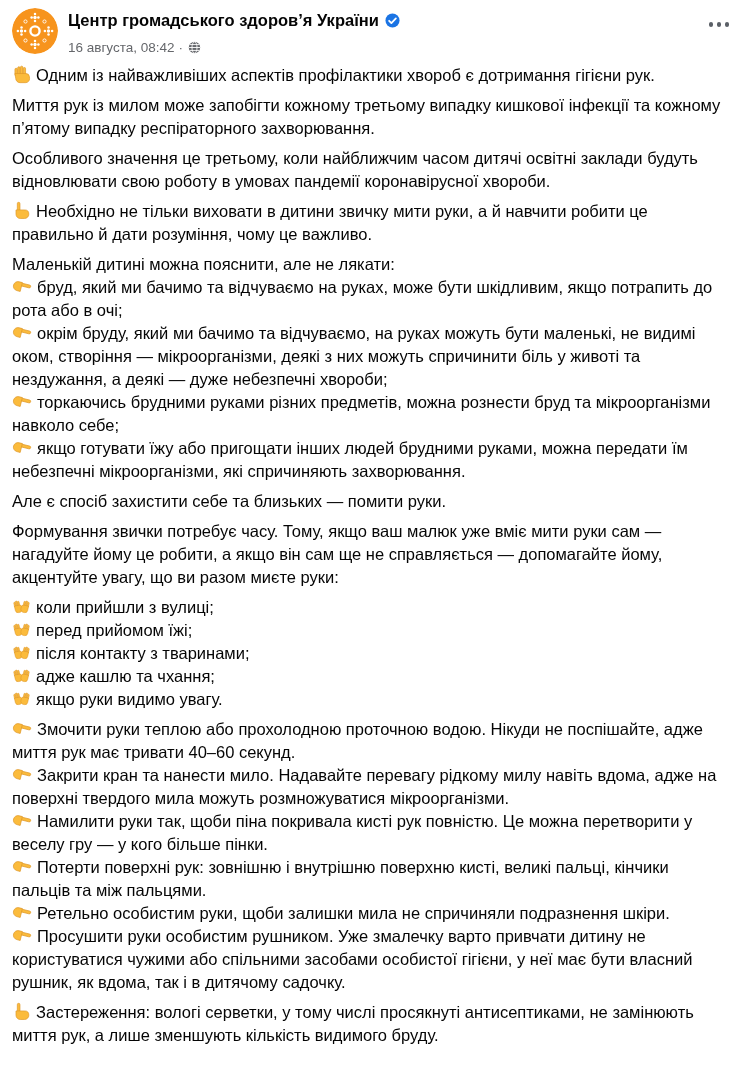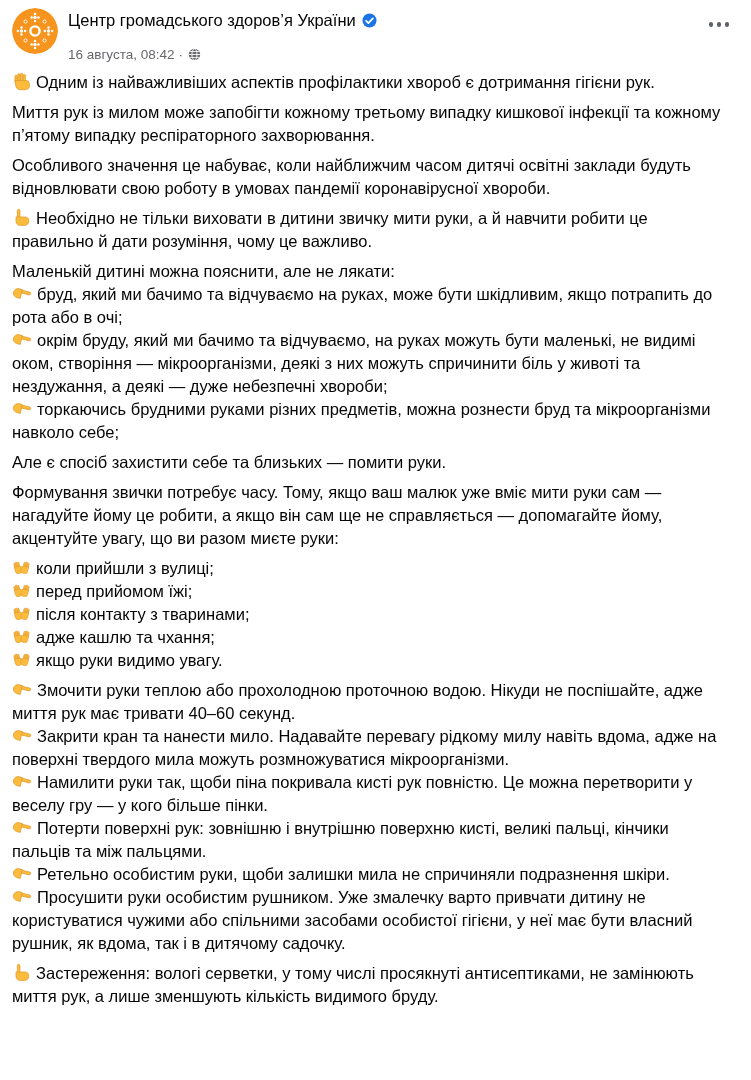--- a/index.html
+++ b/index.html
@@ -9,23 +9,23 @@
     color:#050505;
     -webkit-font-smoothing:antialiased;
   }
   .fb-post { width:751px; background:#fff; }
 
   
   .header { display:flex; align-items:flex-start; padding:8px 16px 0 12px; }
   .avatar { width:46px; height:46px; border-radius:50%; flex:none; cursor:pointer; overflow:hidden; }
   .hmeta { margin-left:10px; flex:1 1 auto; padding-top:2px; }
   .name-row { display:flex; align-items:center; gap:6px; }
-  .page-name { font-weight:400; font-size:16.5px; line-height:1.25; color:#050505; cursor:pointer; }
+  .page-name { font-weight:700; font-size:16.5px; line-height:1.25; color:#050505; cursor:pointer; }
   .verified { display:inline-flex; margin-top:1px; }
-  .ts-row { display:flex; align-items:center; gap:4px; margin-top:16px; color:#65676B; font-size:13.5px; }
+  .ts-row { display:flex; align-items:center; gap:4px; margin-top:9px; color:#65676B; font-size:13.5px; }
   .ts-link { cursor:pointer; }
   .sep { color:#65676B; }
   .globe { display:inline-flex; margin-left:1px; margin-top:1px; }
   .more { margin-left:auto; display:flex; align-items:center; gap:3.5px; padding:14px 6px 10px 10px; cursor:pointer; border-radius:18px; }
   .more .dot { width:4.5px; height:4.5px; border-radius:50%; background:#5b6067; }
 
   
   .content { padding:9px 14px 10px 12px; font-size:16.5px; line-height:23px; }
   .post-block { margin:0 8px 7px 0; }
   .post-block:last-child { margin-bottom:0; }
@@ -121,21 +121,21 @@
                 <rect x="8.9" y="1.2" width="2.5" height="9" rx="1.25"></rect>
                 <rect x="11.8" y="2.6" width="2.5" height="8" rx="1.25"></rect>
                 <path d="M3.1 9 h11.6 a3.6 3.6 0 0 1 3.6 3.2 l.2 1.8 a4.2 4.2 0 0 1 -4.2 4.6 h-5.8 a4.6 4.6 0 0 1 -4.6 -4.6 z"></path>
               </g>
             </svg></span><span>Одним із найважливіших аспектів профілактики хвороб є дотримання гігієни рук.</span></div>
       </div>
       <div class="post-block">
         <div class="post-line"><span>Миття рук із милом може запобігти кожному третьому випадку кишкової інфекції та кожному п’ятому випадку респіраторного захворювання.</span></div>
       </div>
       <div class="post-block">
-        <div class="post-line"><span>Особливого значення це набуває, коли найближчим часом дитячі освітні заклади будуть відновлювати свою роботу в умовах пандемії коронавірусної хвороби.</span></div>
+        <div class="post-line"><span>Особливого значення це третьому, коли найближчим часом дитячі освітні заклади будуть відновлювати свою роботу в умовах пандемії коронавірусної хвороби.</span></div>
       </div>
       <div class="post-block">
         <div class="post-line"><span class="emoji"><svg width="19" height="19" viewBox="0 0 20 20">
               <g fill="#FBBB3C" stroke="#DE9526" stroke-width="0.7">
                 <rect x="5.6" y="1.4" width="2.8" height="9.6" rx="1.4"></rect>
                 <path d="M4.2 9.4 h9.2 a4.3 4.3 0 0 1 4.3 4.3 v0.2 a4.5 4.5 0 0 1 -4.5 4.5 h-4.5 a4.5 4.5 0 0 1 -4.5 -4.5 z"></path>
               </g>
             </svg></span><span>Необхідно не тільки виховати в дитини звичку мити руки, а й навчити робити це правильно й дати розуміння, чому це важливо.</span></div>
       </div>
       <div class="post-block">
@@ -151,20 +151,26 @@
                 <rect x="7.5" y="6.6" width="11.4" height="3" rx="1.5"></rect>
                 <path d="M5.8 5.9 h3.6 v9.6 h-3.6 a4.8 4.8 0 0 1 -4.8 -4.8 a4.8 4.8 0 0 1 4.8 -4.8 z"></path>
               </g>
             </svg></span><span>окрім бруду, який ми бачимо та відчуваємо, на руках можуть бути маленькі, не видимі оком, створіння — мікроорганізми, деякі з них можуть спричинити біль у животі та нездужання, а деякі — дуже небезпечні хвороби;</span></div>
         <div class="post-line"><span class="emoji"><svg width="20" height="19" viewBox="0 0 20 20">
               <g transform="rotate(14 10 10)" fill="#FBBB3C" stroke="#DE9526" stroke-width="0.7">
                 <rect x="7.5" y="6.6" width="11.4" height="3" rx="1.5"></rect>
                 <path d="M5.8 5.9 h3.6 v9.6 h-3.6 a4.8 4.8 0 0 1 -4.8 -4.8 a4.8 4.8 0 0 1 4.8 -4.8 z"></path>
               </g>
             </svg></span><span>торкаючись брудними руками різних предметів, можна рознести бруд та мікроорганізми навколо себе;</span></div>
+        <div class="post-line"><span class="emoji"><svg width="20" height="19" viewBox="0 0 20 20">
+              <g transform="rotate(14 10 10)" fill="#FBBB3C" stroke="#DE9526" stroke-width="0.7">
+                <rect x="7.5" y="6.6" width="11.4" height="3" rx="1.5"></rect>
+                <path d="M5.8 5.9 h3.6 v9.6 h-3.6 a4.8 4.8 0 0 1 -4.8 -4.8 a4.8 4.8 0 0 1 4.8 -4.8 z"></path>
+              </g>
+            </svg></span><span>якщо готувати їжу або пригощати інших людей брудними руками, можна передати їм небезпечні мікроорганізми, які спричиняють захворювання.</span></div>
       </div>
       <div class="post-block">
         <div class="post-line"><span>Але є спосіб захистити себе та близьких — помити руки.</span></div>
       </div>
       <div class="post-block">
         <div class="post-line"><span>Формування звички потребує часу. Тому, якщо ваш малюк уже вміє мити руки сам — нагадуйте йому це робити, а якщо він сам ще не справляється — допомагайте йому, акцентуйте увагу, що ви разом миєте руки:</span></div>
       </div>
       <div class="post-block">
         <div class="post-line"><span class="emoji"><svg width="19" height="18" viewBox="0 0 20 20">
               <g fill="#FBBB3C" stroke="#DE9526" stroke-width="0.55">

